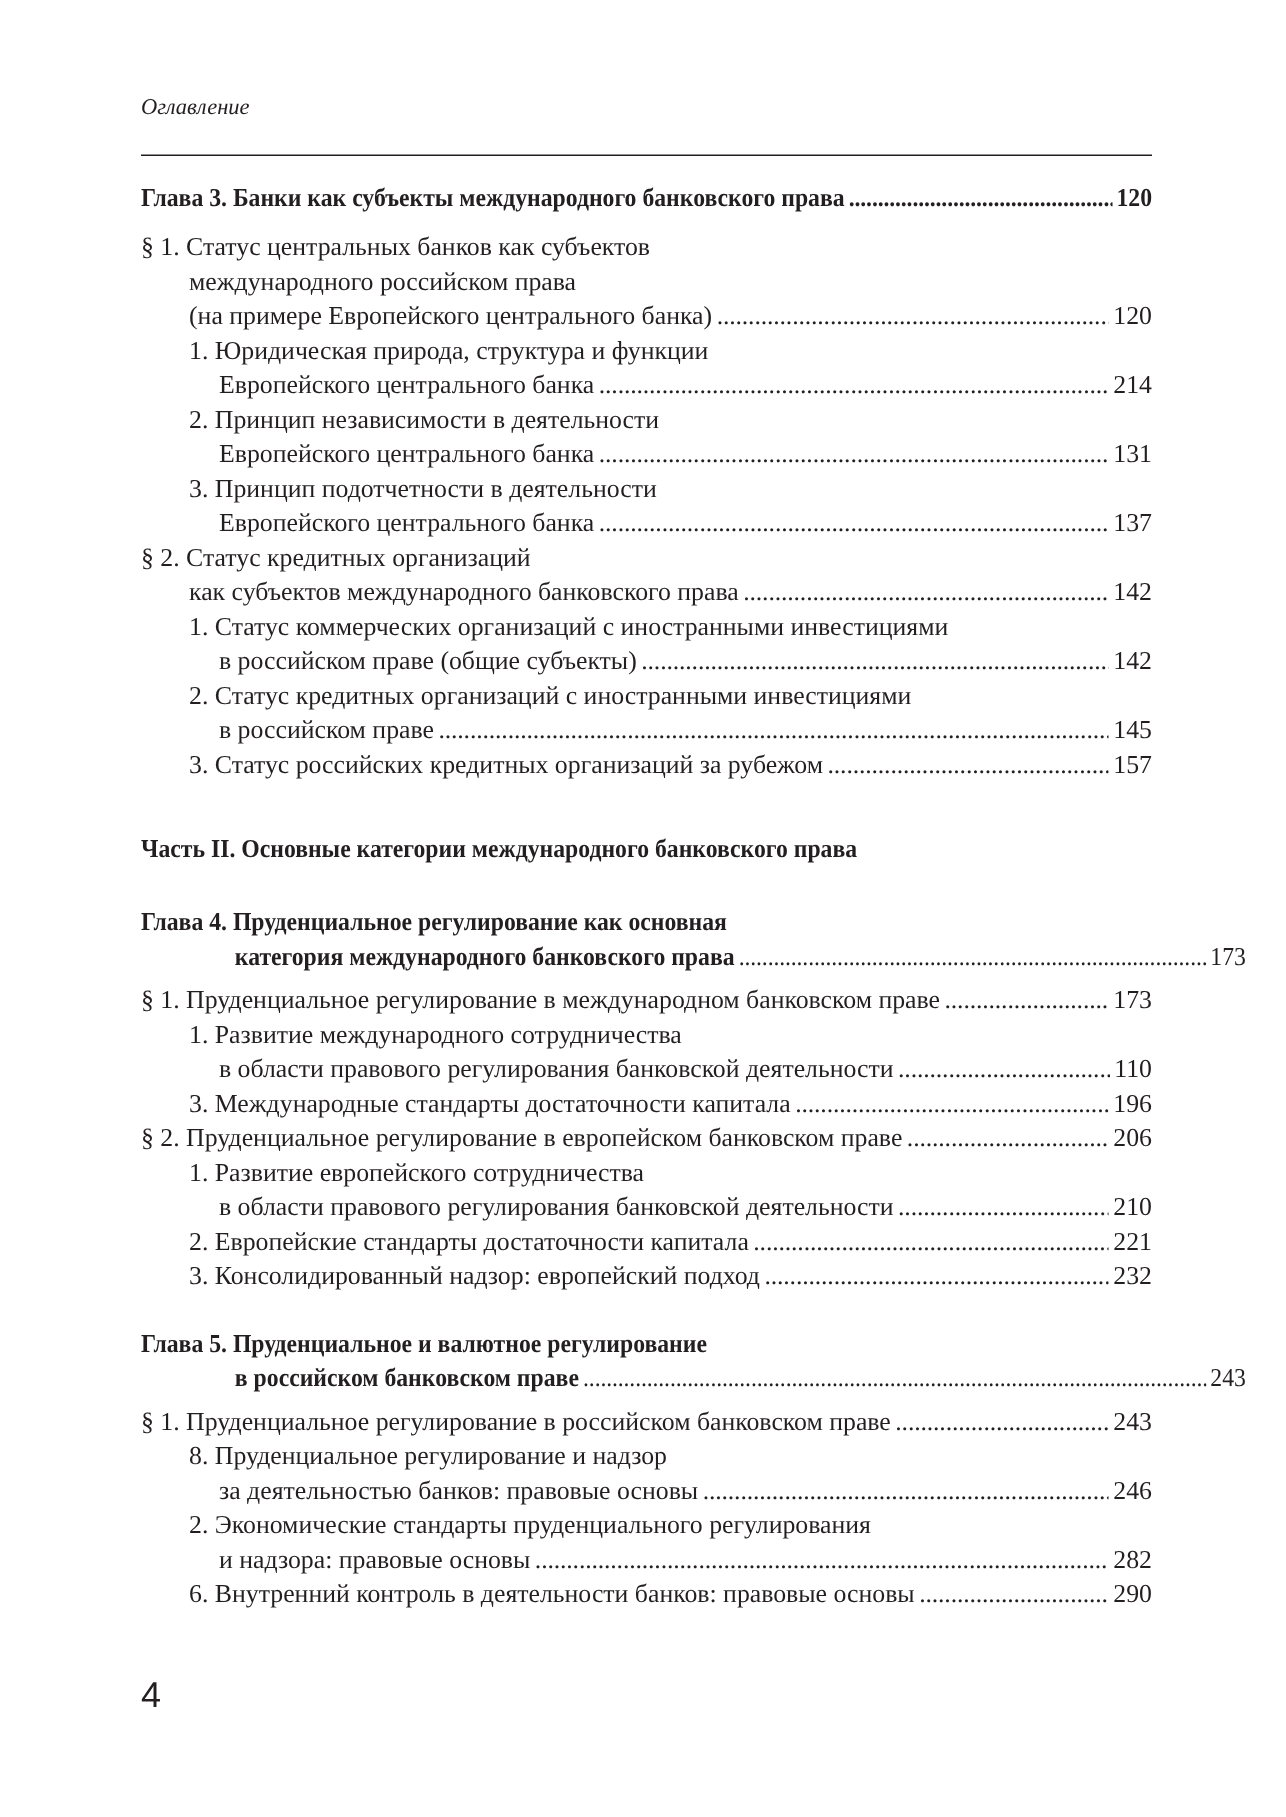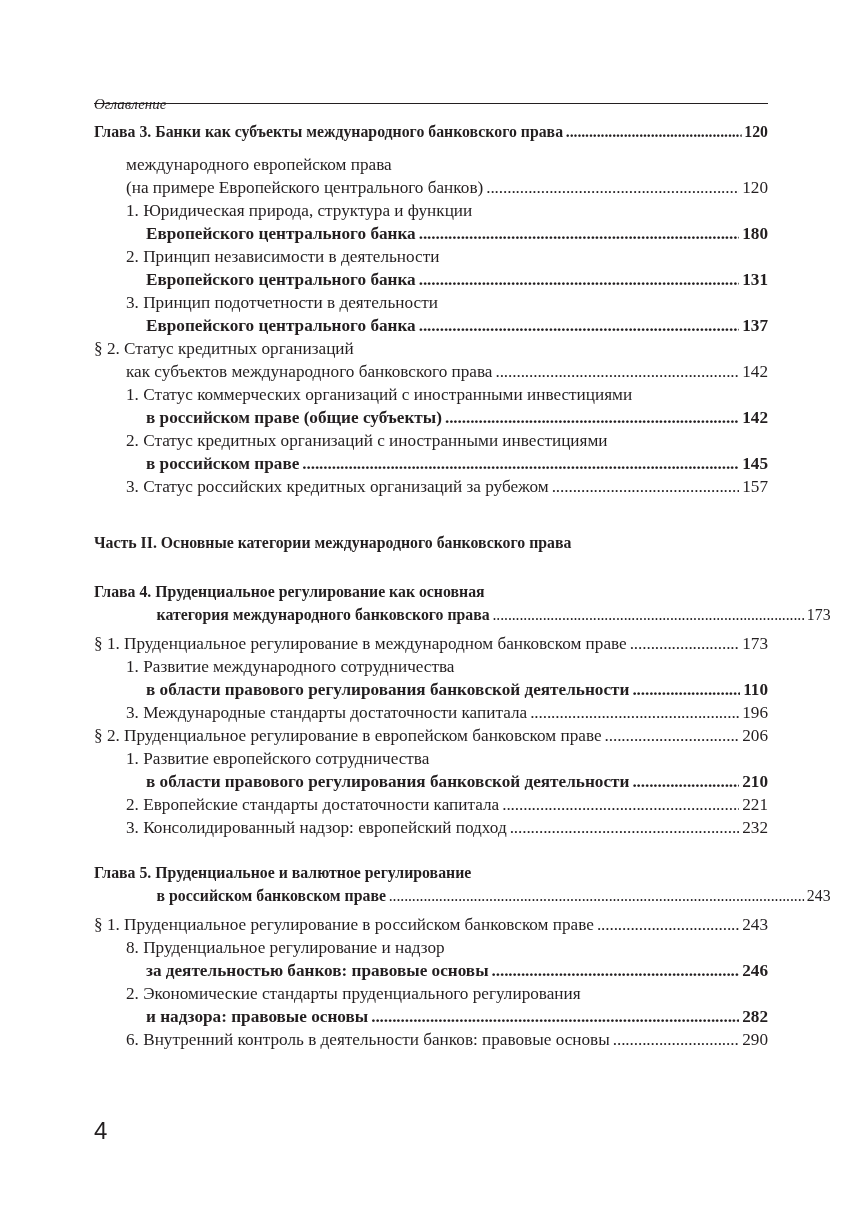--- a/index.html
+++ b/index.html
@@ -1,28 +1,28 @@
 <!DOCTYPE html>
 <html><head>
 <meta charset="utf-8">
 <style>
   html, body { margin:0; padding:0; background:#ffffff; }
   body { width:857px; height:1211px; position:relative; overflow:hidden;
          font-family:"Liberation Serif", serif; color:#231f20; }
-  .running-head { position:absolute; left:94px; top:96px; font-style:italic; font-size:15px; }
+  .running-head { position:absolute; left:94px; top:64px; font-style:italic; font-size:15px; }
   .rule { position:absolute; left:94px; width:674px; top:103px; height:0; border-top:1.3px solid #231f20; }
   .toc { position:absolute; left:94px; top:120px; width:674px; font-size:17.2px; line-height:23px;text-align:center; }
   .line { display:flex; align-items:baseline; white-space:nowrap; }
   .line .t { flex:0 0 auto; }
   .line .dots { flex:1 1 auto; overflow:hidden; margin:0 3px; letter-spacing:0.8px; }
   .line .dots::after { content:". . . . . . . . . . . . . . . . . . . . . . . . . . . . . . . . . . . . . . . . . . . . . . . . . . . . . . . . . . . . . . . . . . . . . . . . . . . . . . . . . . . . . . . . . . . . . . . . . . . . . . . . . . . . . ."; letter-spacing:-2.2px; }
   .line .pg { flex:0 0 auto; }
   .bold { font-weight:bold; transform:scaleX(0.92); transform-origin:left; width:108.7%; }
   .ind1 { padding-left:32px; }
-  .ind2 { padding-left:52px;font-weight:bold; }
+  .ind2 { padding-left:52px; }
   .ind-ch { padding-left:68px; }
   .gap-sm { height:10px; }
   .gap-lg { height:33px; }
   .page-number { position:absolute; left:94px; top:1117px; font-family:"Liberation Sans", sans-serif; font-size:24px; }
 </style>
 </head>
 <body>
 
 <div class="running-head">Оглавление</div>
 <div class="rule"></div>
@@ -30,37 +30,40 @@
 <div class="toc">
 
   <div class="line bold">
     <span class="t">Глава 3. Банки как субъекты международного банковского права</span>
       <span class="dots"></span>
       <span class="pg">120</span>
   </div>
   <div class="gap-sm"></div>
 
   <div>
-    <div class="line ind1">
-        <span class="t">международного европейском права</span>
-      </div>
-    <div class="line ind1">
-        <span class="t">(на примере Европейского центрального банков)</span>
+    <div class="line">
+        <span class="t">§ 1. Статус центральных банков как субъектов</span>
+      </div>
+    <div class="line ind1">
+        <span class="t">международного российском права</span>
+      </div>
+    <div class="line ind1">
+        <span class="t">(на примере Европейского центрального банка)</span>
         <span class="dots"></span>
         <span class="pg">120</span>
       </div>
   </div>
   <div>
     <div class="line ind1">
         <span class="t">1. Юридическая природа, структура и функции</span>
       </div>
     <div class="line ind2">
         <span class="t">Европейского центрального банка</span>
         <span class="dots"></span>
-        <span class="pg">180</span>
+        <span class="pg">214</span>
       </div>
   </div>
   <div>
     <div class="line ind1">
         <span class="t">2. Принцип независимости в деятельности</span>
       </div>
     <div class="line ind2">
         <span class="t">Европейского центрального банка</span>
         <span class="dots"></span>
         <span class="pg">131</span>

